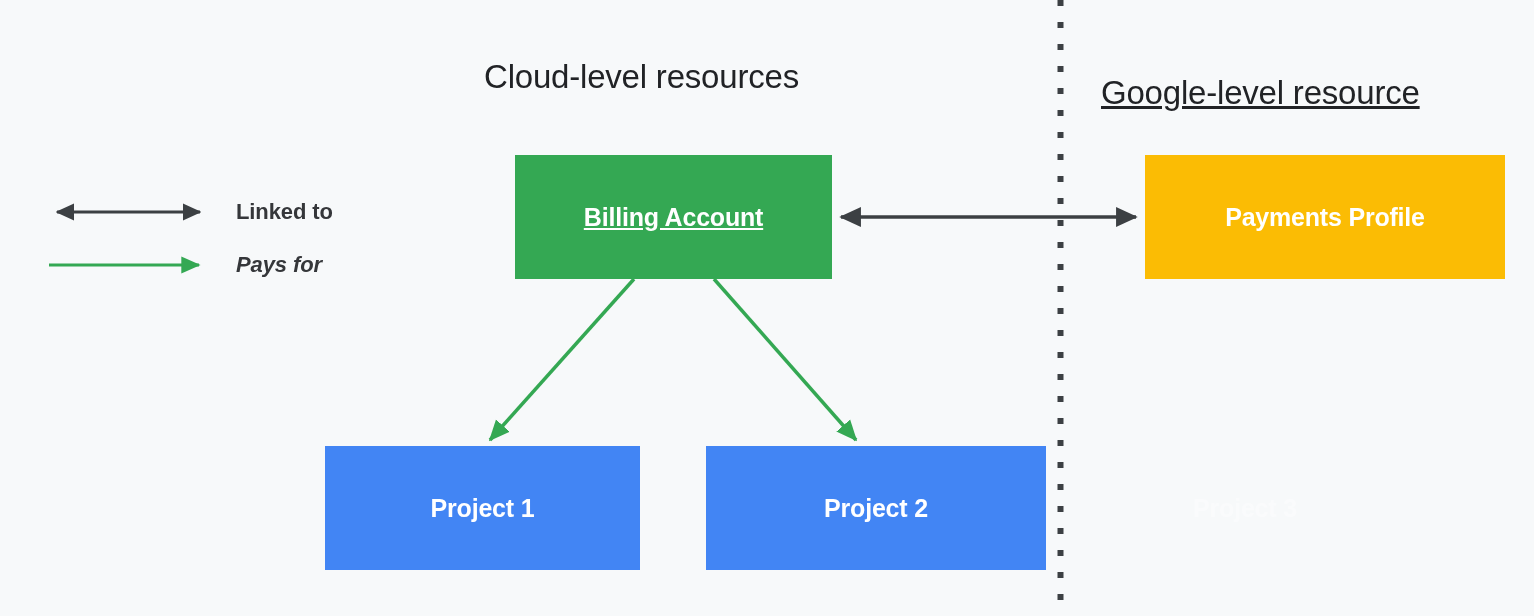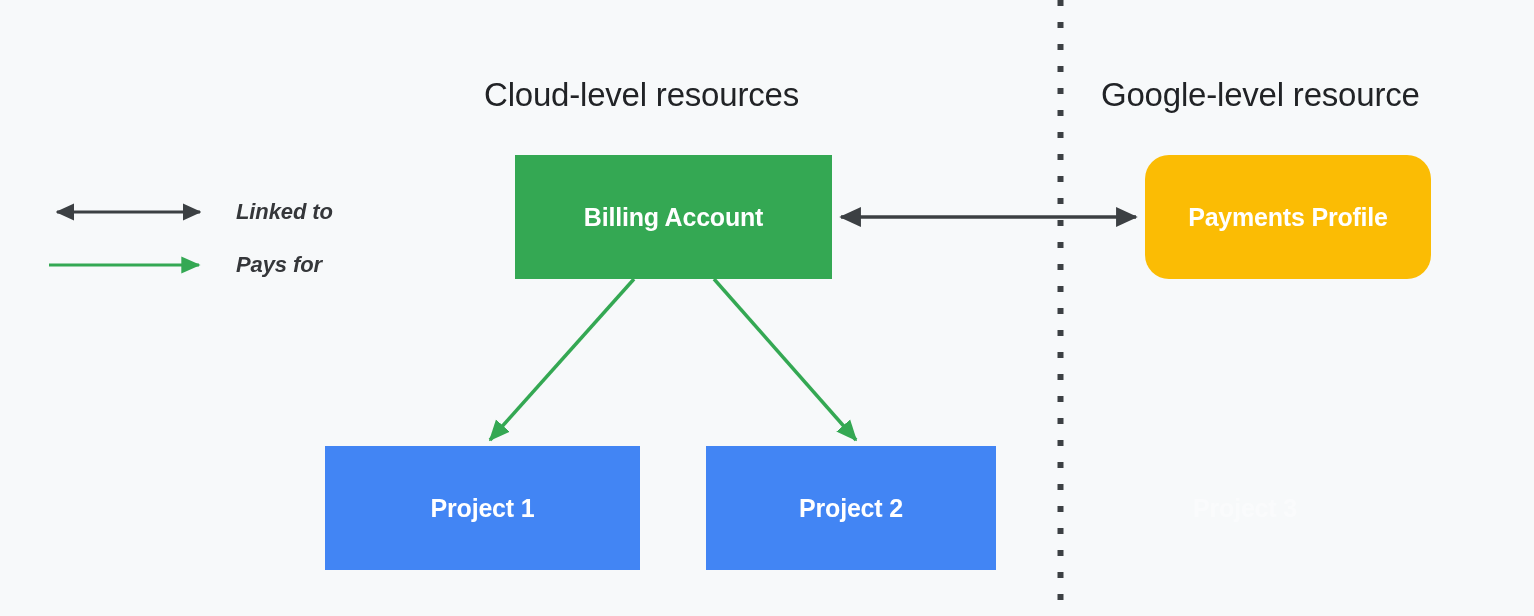--- a/index.html
+++ b/index.html
@@ -26,68 +26,68 @@
     width: 1534px;
     height: 616px;
   }
   .col-title {
     position: absolute;
     font-size: 33px;
     font-weight: 400;
     color: #212326;
     white-space: nowrap;
     letter-spacing: -0.2px;
-    margin-top: 18px;
   }
   #title-cloud {
     left: 484px;
     top: 58px;
   }
   #title-google {
     left: 1101px;
-    top: 58px;
+    top: 74px;
+    text-decoration: underline;
   }
   .node-box {
     position: absolute;
     display: flex;
     align-items: center;
     justify-content: center;
     color: #FFFFFF;
     font-size: 25px;
     font-weight: bold;
     letter-spacing: -0.2px;
     white-space: nowrap;
   }
   #node-billing {
     left: 515px;
     top: 155px;
     width: 317px;
     height: 124px;
     background: #34A853;
+    text-decoration: underline;
   }
   #node-payments {
     left: 1145px;
     top: 155px;
-    width: 286px;
+    width: 360px;
     height: 124px;
     background: #FBBC04;
-    border-radius: 24px;
   }
   #node-project1 {
     left: 325px;
     top: 446px;
     width: 315px;
     height: 124px;
     background: #4285F4;
     text-align: right;
   }
   #node-project2 {
     left: 706px;
     top: 446px;
-    width: 290px;
+    width: 340px;
     height: 124px;
     background: #4285F4;
   }
   #node-project3 {
     left: 1088px;
     top: 446px;
     width: 314px;
     height: 124px;
     background: transparent;
     color: #FAFBFC;
@@ -96,21 +96,20 @@
     position: absolute;
     font-size: 22px;
     font-weight: bold;
     color: #35373A;
     white-space: nowrap;
     letter-spacing: -0.1px;
   }
   #legend-label-linked {
     left: 236px;
     top: 199px;
-    font-style: italic;
   }
   #legend-label-pays {
     left: 236px;
     top: 252px;
     font-style: italic;
   }
 </style>
 </head>
 <body>
 

